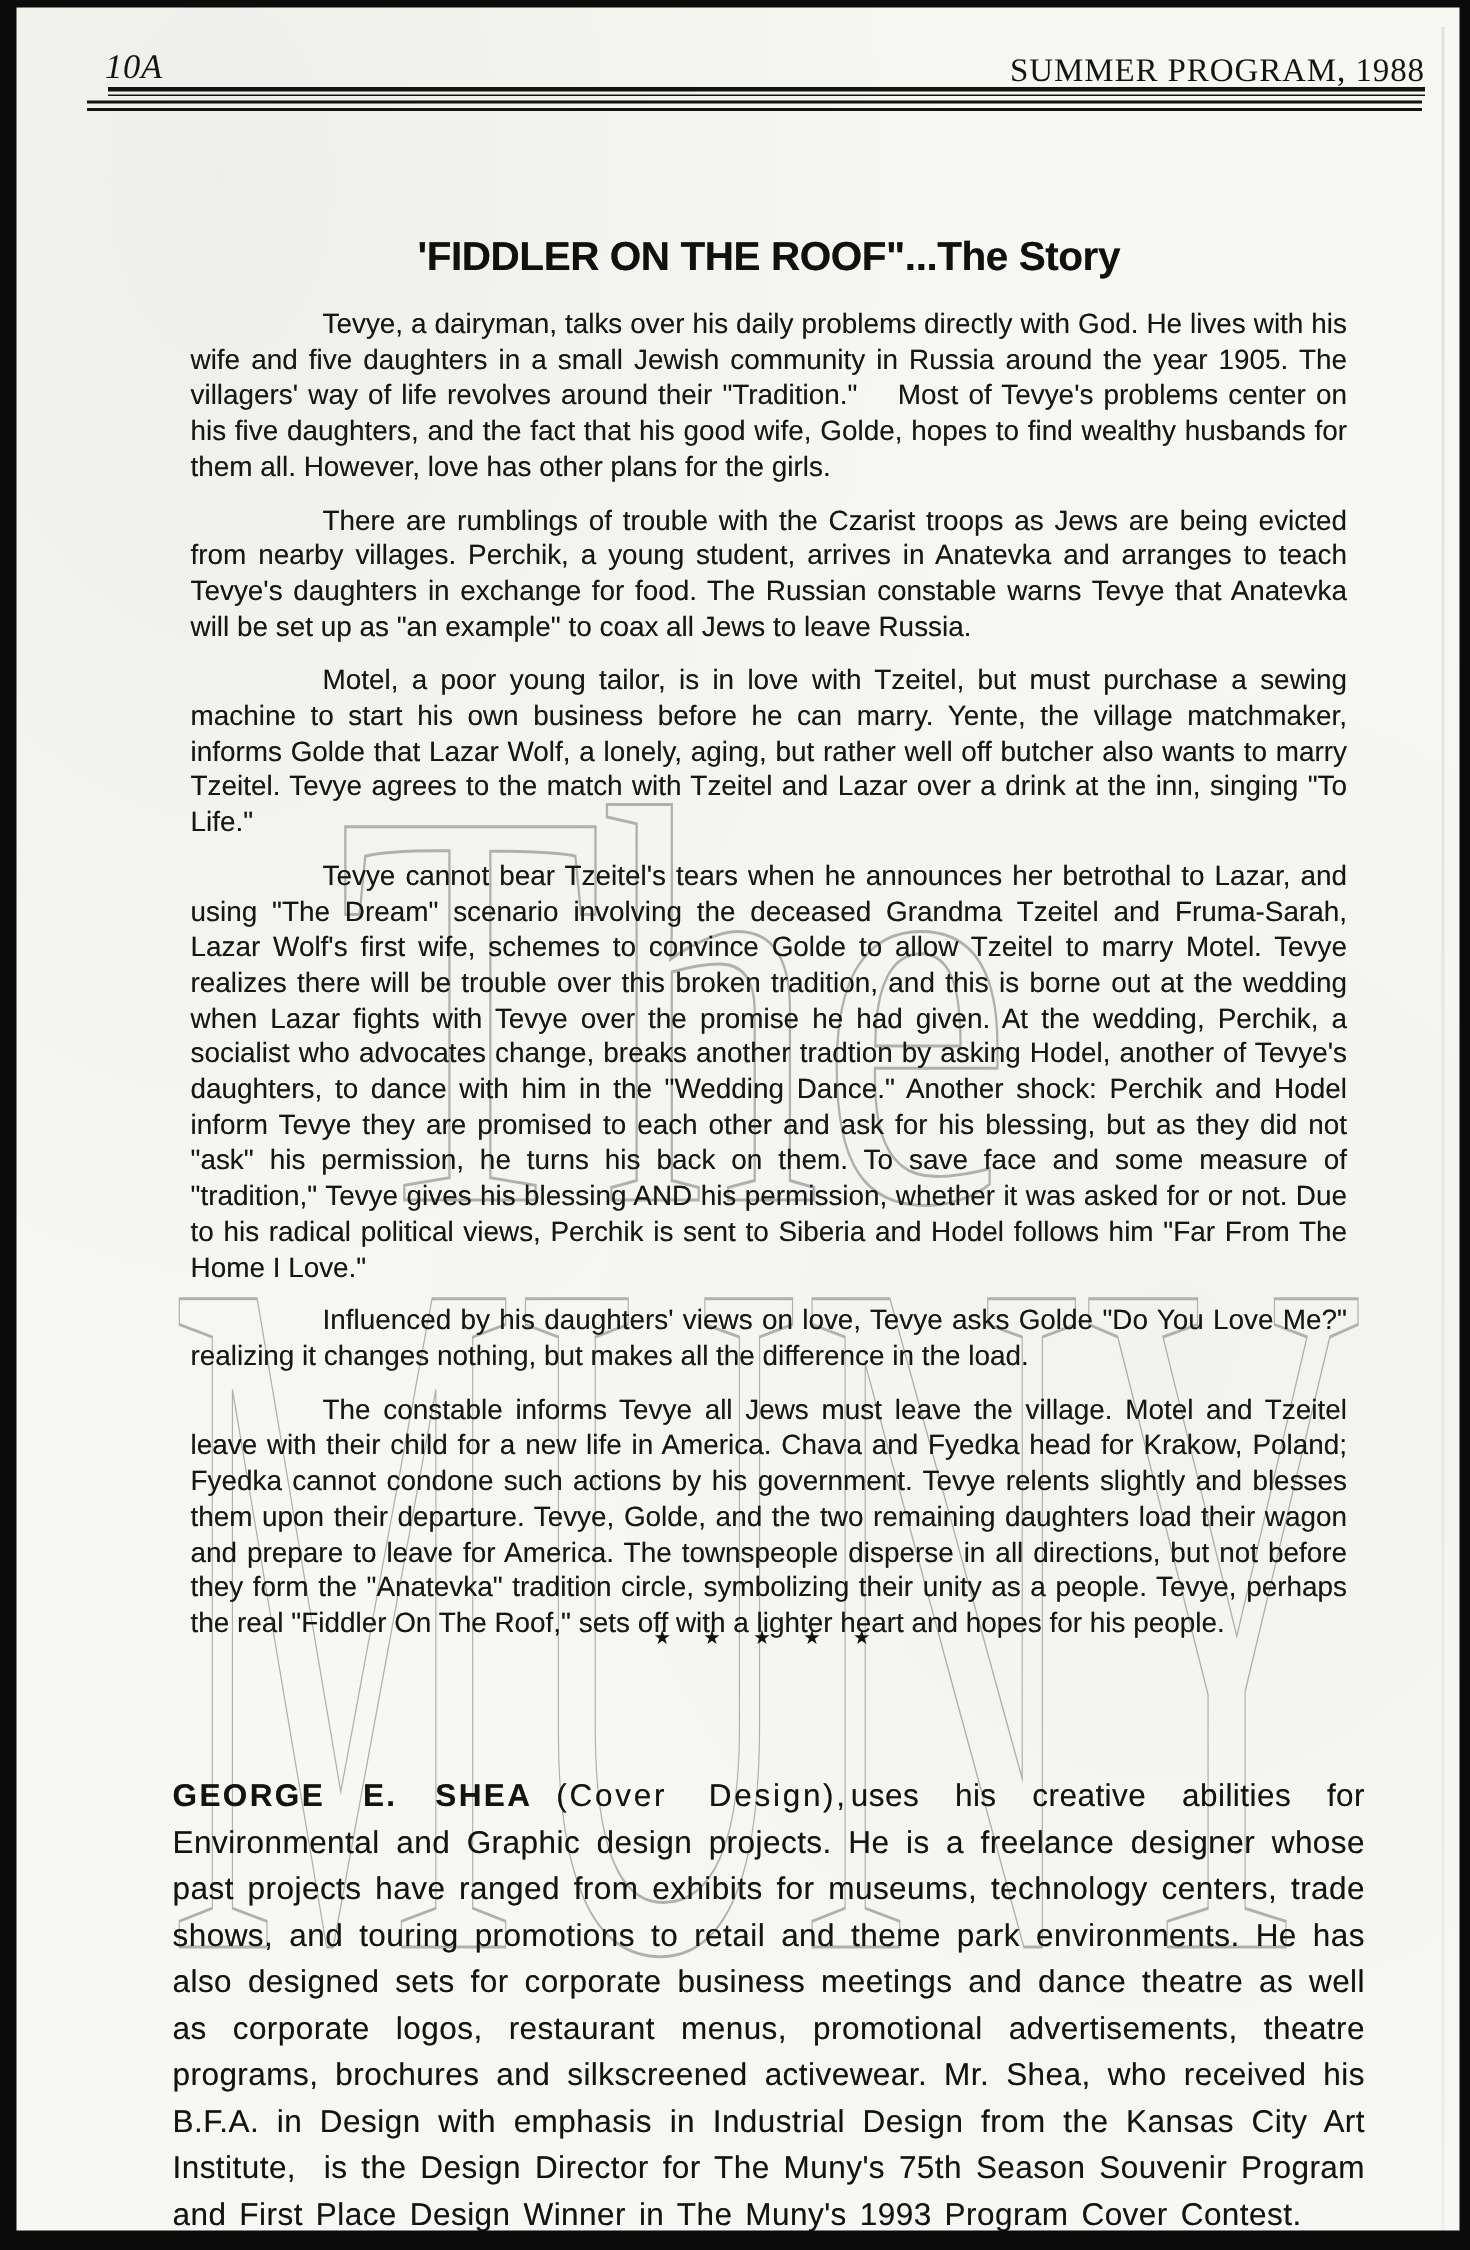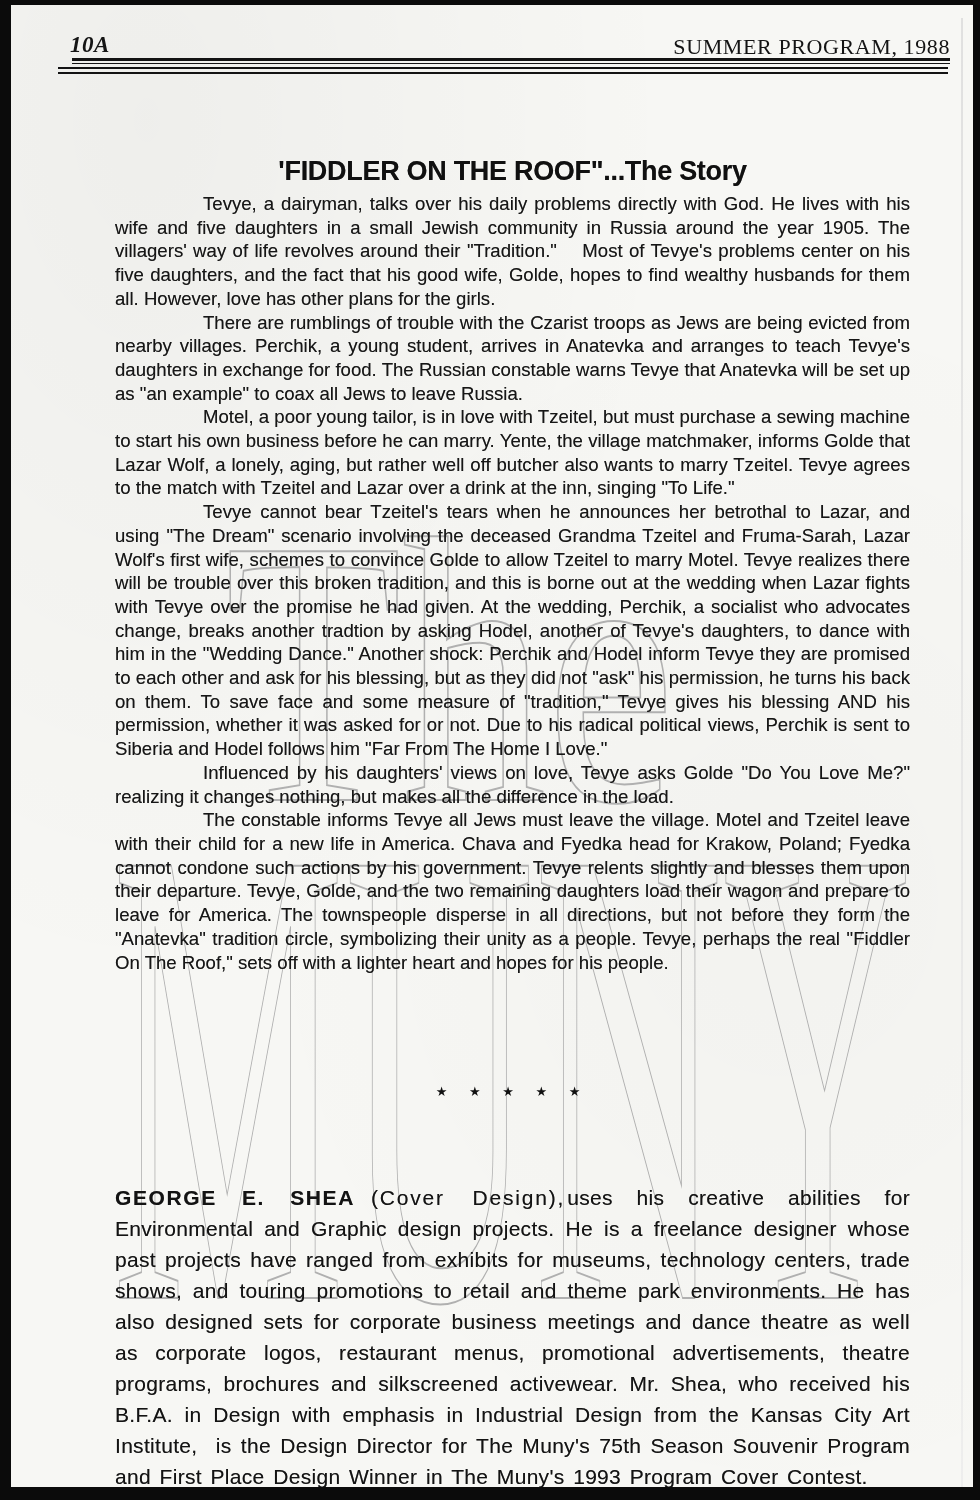--- a/index.html
+++ b/index.html
@@ -18,21 +18,21 @@
   .bar-top    { left:0; top:0; width:980px; height:5px; }
   .bar-left   { left:0; top:0; width:11px; height:1500px; }
   .bar-right  { right:0; top:0; width:7px; height:1500px; }
   .bar-bottom { left:0; bottom:0; width:980px; height:13px; }
   .fold-line  { position:absolute; left:961px; top:18px; width:2px; height:1470px;
                 background:linear-gradient(#dcdcdc,#ececec); opacity:.85; z-index:1; }
 
   
   .header-pagenum {
     position:absolute; left:70px; top:32px; z-index:2;
-    font-family:"Liberation Serif", serif; font-style:italic; font-weight:bold;
+    font-family:"Liberation Serif", serif; font-style:italic; font-weight:normal;
     font-size:23px; letter-spacing:0.5px;
   }
   .header-pub {
     position:absolute; right:30px; top:34px; z-index:2;
     font-family:"Liberation Serif", serif; font-size:22px; letter-spacing:0.6px;
   }
   .rule-a { position:absolute; left:72px; top:58px; width:878px; height:2px; z-index:2;
             border-top:3px solid #131313; border-bottom:1px solid #131313; }
   .rule-b { position:absolute; left:58px; top:67px; width:890px; height:3px; z-index:2;
             border-top:2px solid #131313; border-bottom:2px solid #131313; }
@@ -49,21 +49,21 @@
     position:absolute; left:115px; top:156px; width:795px; z-index:2;
     text-align:center; font-size:27px; font-weight:bold; color:#101010;
     letter-spacing:-0.3px;
     text-shadow:0 0 0.4px rgba(0,0,0,0.5);
   }
   .story-body {
     position:absolute; left:115px; top:192px; width:795px; z-index:2;
     font-size:18.6px; line-height:23.7px; text-align:justify; color:#161616;
     text-shadow:0 0 0.3px rgba(0,0,0,0.45);
   }
-  .story-body p { margin:0; text-indent:88px; }
+  .story-body p { margin:12px; text-indent:88px; }
   .stars {
     position:absolute; left:115px; top:1084px; width:795px; z-index:2;
     text-align:center; font-size:13px; letter-spacing:9px; color:#101010;
   }
 
   
   .bio {
     position:absolute; left:115px; top:1161px; width:795px; z-index:2;
     font-size:21px; line-height:31px; text-align:justify;
     letter-spacing:0.3px; word-spacing:2.5px; color:#131313;

